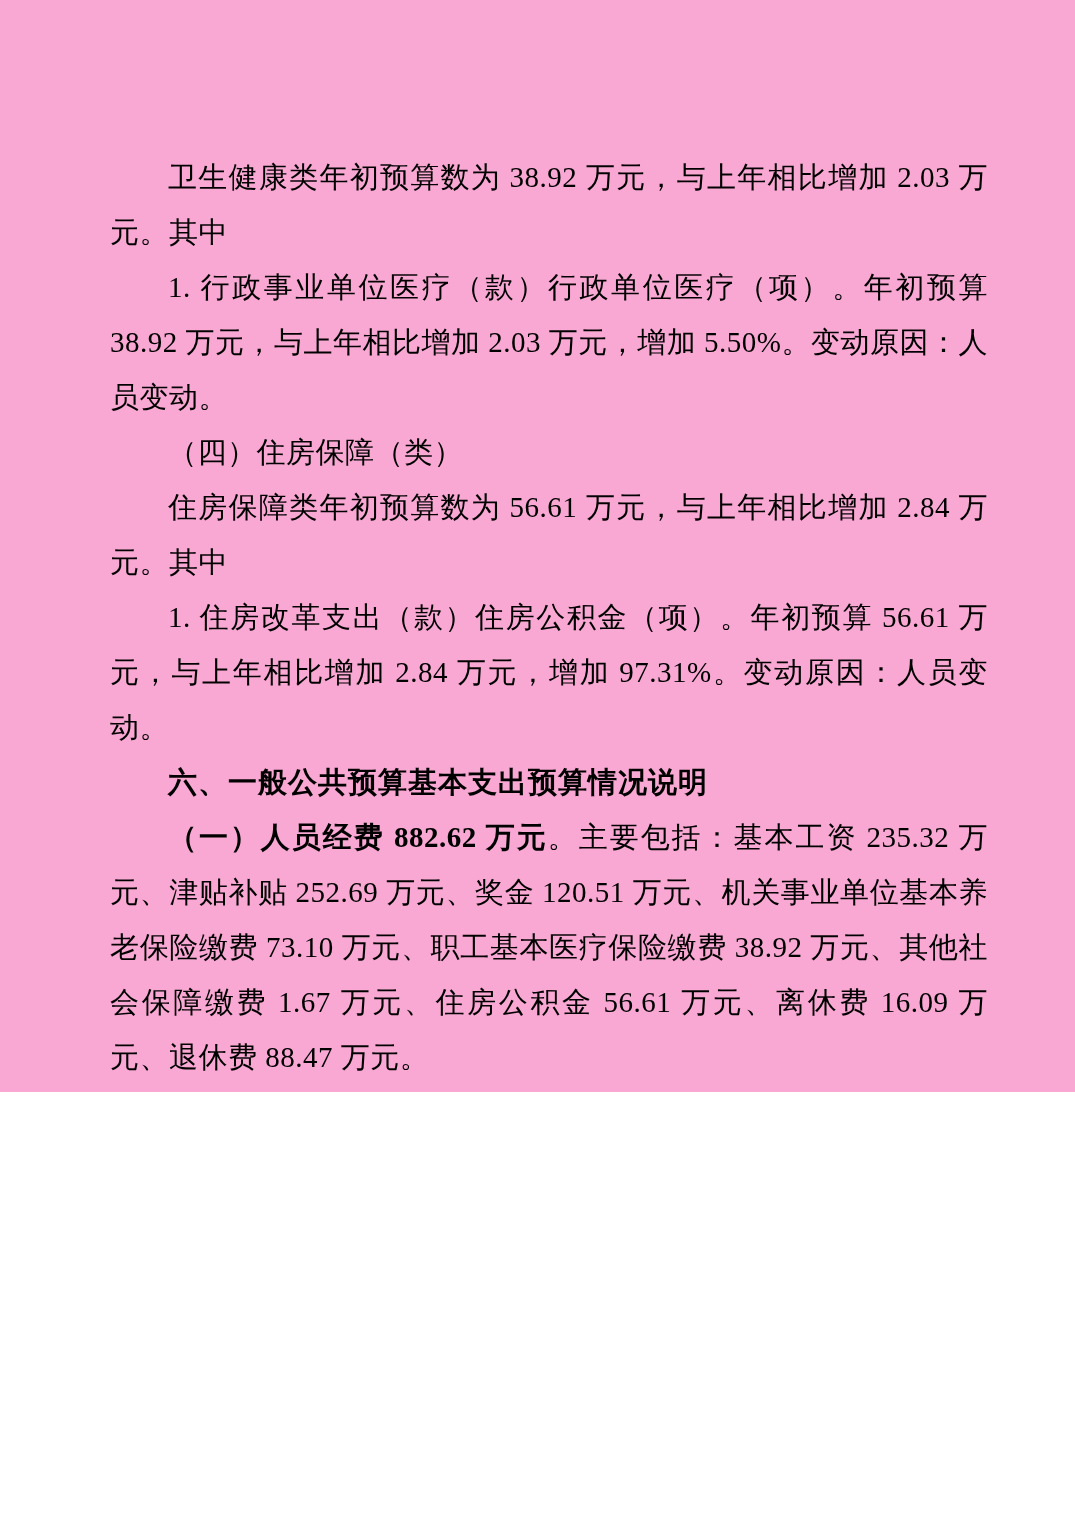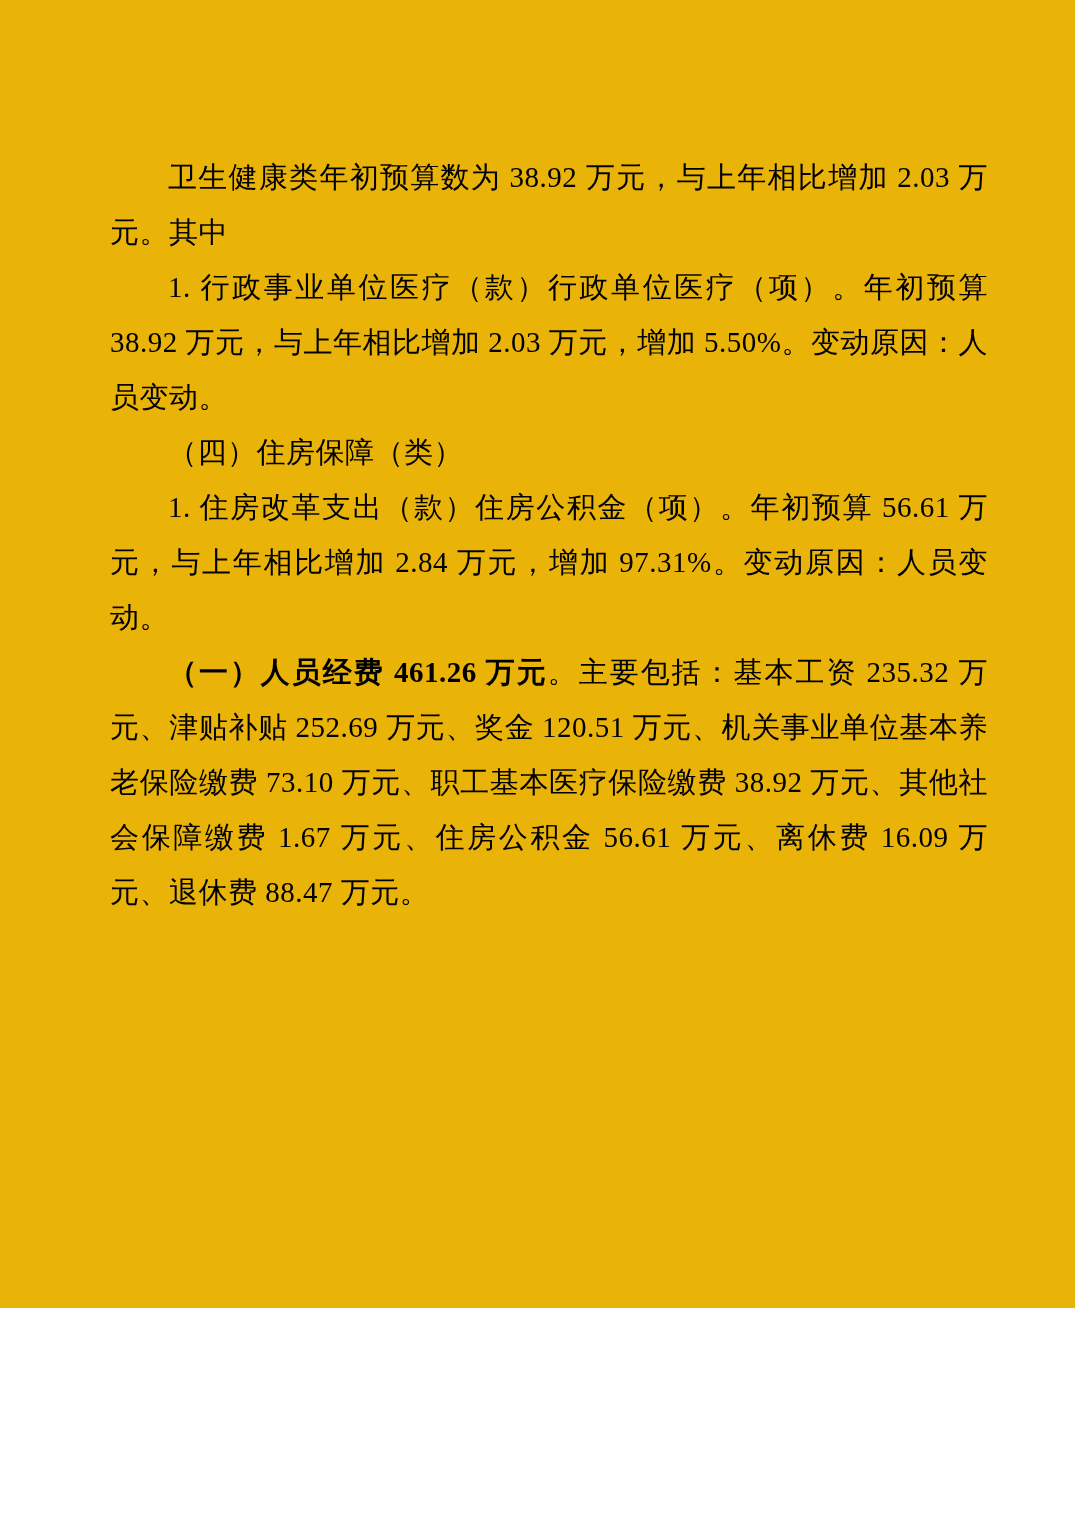--- a/index.html
+++ b/index.html
@@ -3,22 +3,22 @@
 <meta charset="utf-8">
 <style>
   html, body {
     margin: 0;
     padding: 0;
     background: #ffffff;
   }
   .page {
     position: relative;
     width: 1075px;
-    height: 1308px;
-    background: #eab308;
+    height: 1092px;
+    background: #f9a8d4;
     overflow: hidden;
     color: #000000;
   }
   .content {
     position: absolute;
     left: 110px;
     top: 150px;
     width: 878px;
   }
   .para {
@@ -61,25 +61,27 @@
 
 <div class="page">
   <div class="content">
 
     <p class="para">卫生健康类年初预算数为 38.92 万元，与上年相比增加 2.03 万元。其中</p>
 
     <p class="para">1. 行政事业单位医疗（款）行政单位医疗（项）。年初预算 38.92 万元，与上年相比增加 2.03 万元，增加 5.50%。变动原因：人员变动。</p>
 
     <p class="para kai-heading">（四）住房保障（类）</p>
 
+    <p class="para">住房保障类年初预算数为 56.61 万元，与上年相比增加 2.84 万元。其中</p>
 
     <p class="para">1. 住房改革支出（款）住房公积金（项）。年初预算 56.61 万元，与上年相比增加 2.84 万元，增加 97.31%。变动原因：人员变动。</p>
 
+    <p class="para hei-heading">六、一般公共预算基本支出预算情况说明</p>
 
 
-    <p class="para"><span class="lead-bold">（一）人员经费 461.26 万元</span><span>。主要包括：基本工资 235.32 万元、津贴补贴 252.69 万元、奖金 120.51 万元、机关事业单位基本养老保险缴费 73.10 万元、职工基本医疗保险缴费 38.92 万元、其他社会保障缴费 1.67 万元、住房公积金 56.61 万元、离休费 16.09 万元、退休费 88.47 万元。</span></p>
+    <p class="para"><span class="lead-bold">（一）人员经费 882.62 万元</span><span>。主要包括：基本工资 235.32 万元、津贴补贴 252.69 万元、奖金 120.51 万元、机关事业单位基本养老保险缴费 73.10 万元、职工基本医疗保险缴费 38.92 万元、其他社会保障缴费 1.67 万元、住房公积金 56.61 万元、离休费 16.09 万元、退休费 88.47 万元。</span></p>
 
 
 
   </div>
 
   <div class="page-number">- 11 -</div>
 </div>
 
 </body></html>

